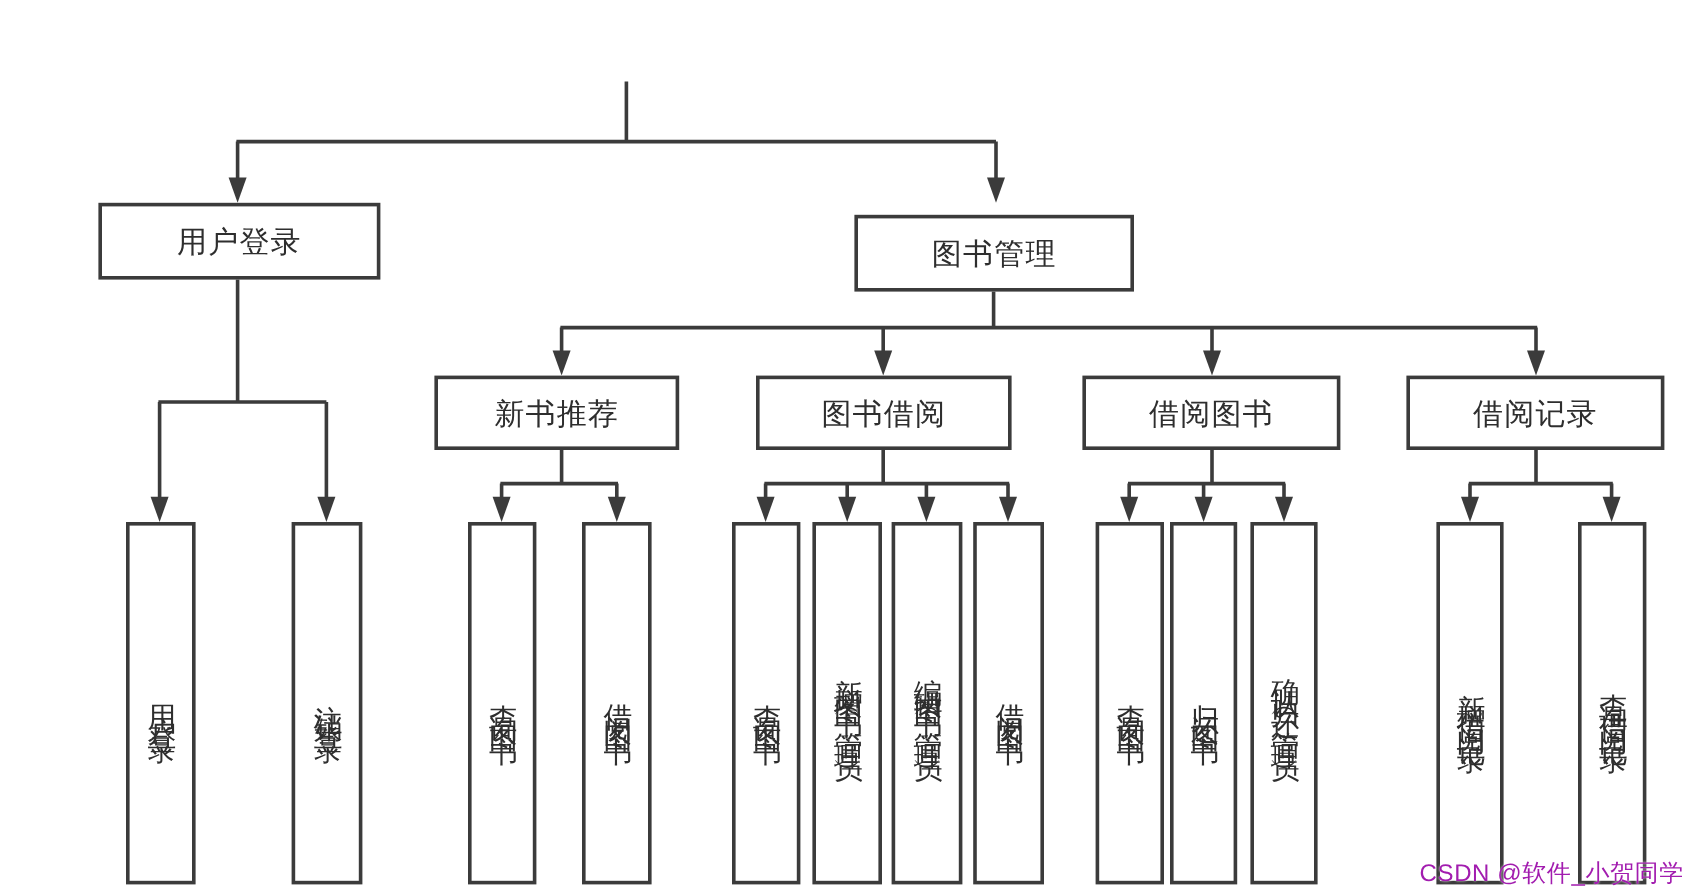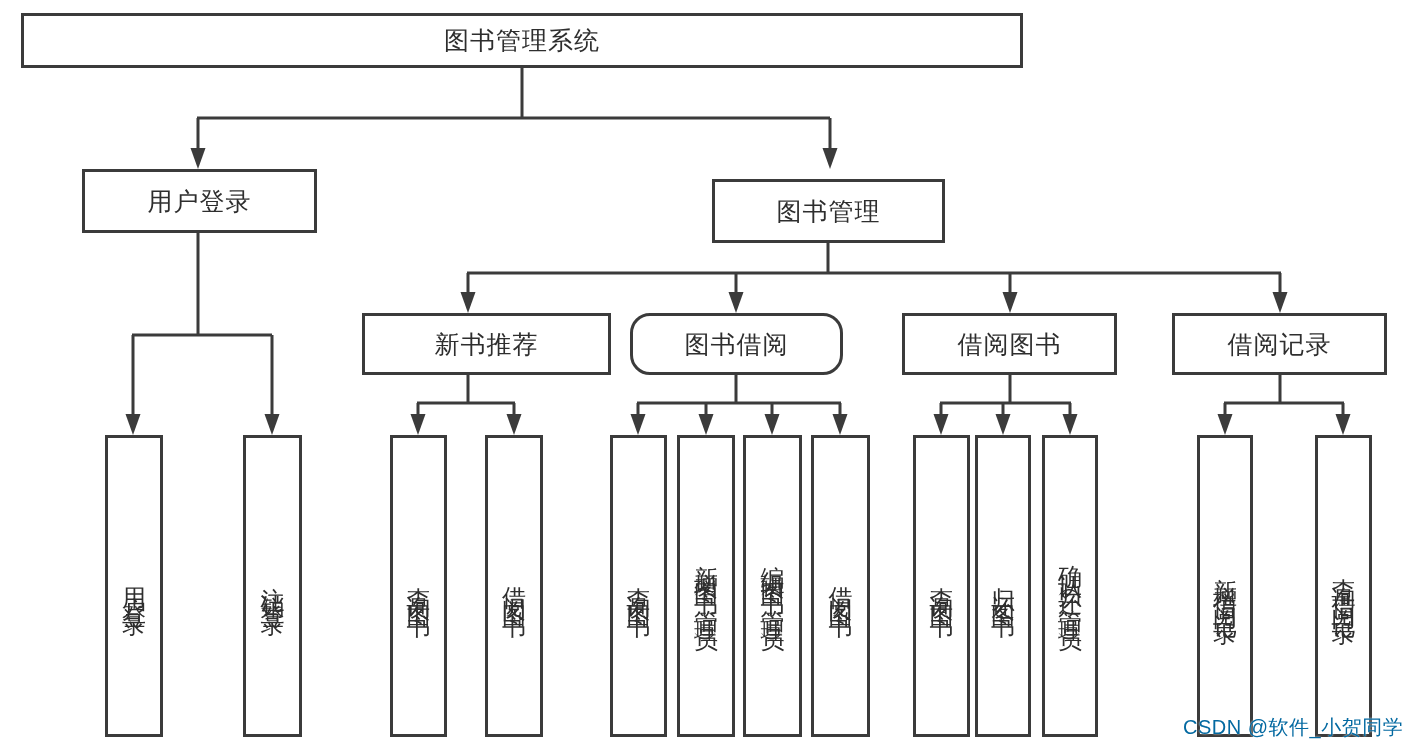--- a/index.html
+++ b/index.html
@@ -35,21 +35,21 @@
     line-height: 1;
     white-space: nowrap;
   }
   .watermark {
     position: absolute;
     left: 1183px;
     top: 714px;
     font-size: 20px;
     letter-spacing: 0.5px;
     white-space: nowrap;
-    color: #0369a1;
+    color: #a21caf;
     text-shadow: 0 0 2px #ffffff;
     z-index: 5;
   }
 </style>
 </head>
 <body>
 
 <div id="canvas">
 
   <svg id="wires" viewBox="0 0 1405 747" xmlns="http://www.w3.org/2000/svg">
@@ -85,35 +85,32 @@
       <polygon points="764.5,414 779.5,414 772,435"></polygon>
       <polygon points="832.5,414 847.5,414 840,435"></polygon>
       <polygon points="933.5,414 948.5,414 941,435"></polygon>
       <polygon points="995.5,414 1010.5,414 1003,435"></polygon>
       <polygon points="1062.5,414 1077.5,414 1070,435"></polygon>
       <polygon points="1217.5,414 1232.5,414 1225,435"></polygon>
       <polygon points="1335.5,414 1350.5,414 1343,435"></polygon>
     </g>
   </svg>
 
-  <div class="box" style="left:21px; top:13px; width:1002px; height:55px;">
-    <span class="h-label">图书管理系统</span>
-  </div>
 
   <div class="box" style="left:82px; top:169px; width:235px; height:64px;">
     <span class="h-label">用户登录</span>
   </div>
   <div class="box" style="left:712px; top:179px; width:233px; height:64px;">
     <span class="h-label">图书管理</span>
   </div>
 
-  <div class="box" style="left:362px; top:313px; width:249px; height:62px;">
+  <div class="box" style="left:362px; top:313px; width:204px; height:62px;">
     <span class="h-label">新书推荐</span>
   </div>
-  <div class="box" style="left:630px; top:313px; width:213px; height:62px;border-radius:20px;">
+  <div class="box" style="left:630px; top:313px; width:213px; height:62px;">
     <span class="h-label">图书借阅</span>
   </div>
   <div class="box" style="left:902px; top:313px; width:215px; height:62px;">
     <span class="h-label">借阅图书</span>
   </div>
   <div class="box" style="left:1172px; top:313px; width:215px; height:62px;">
     <span class="h-label">借阅记录</span>
   </div>
 
   <div class="box" style="left:105px; top:435px; width:58px; height:302px;">

